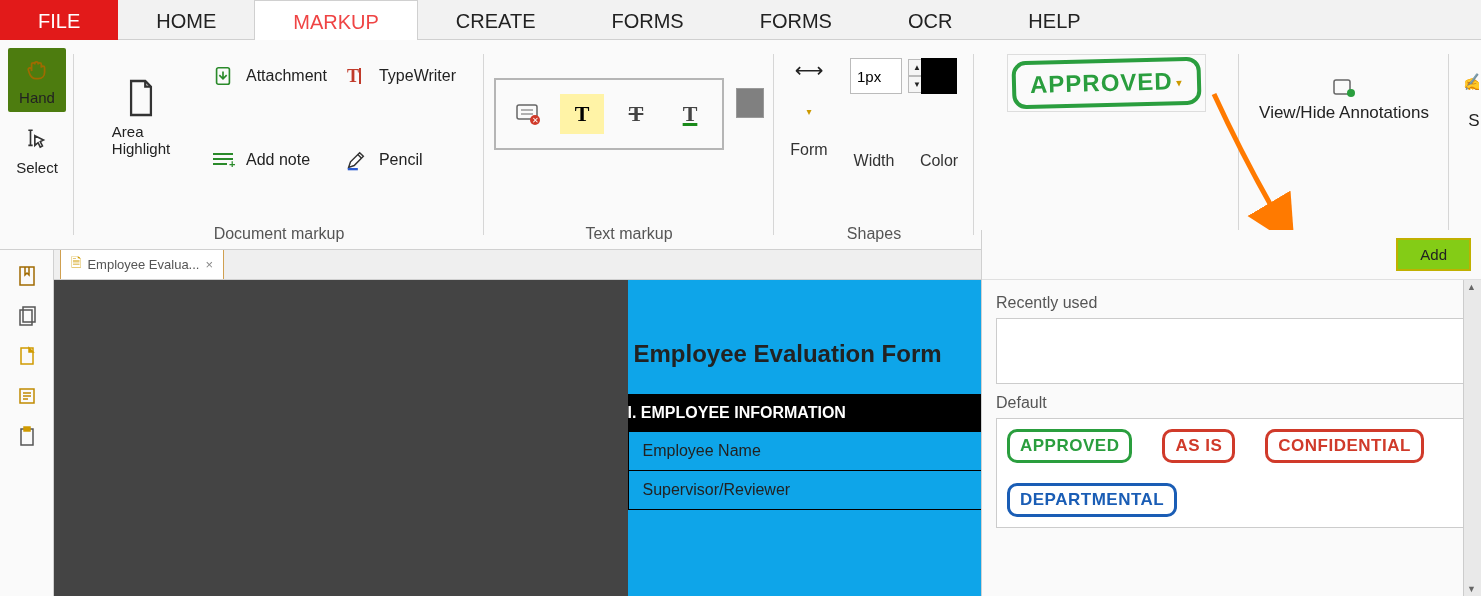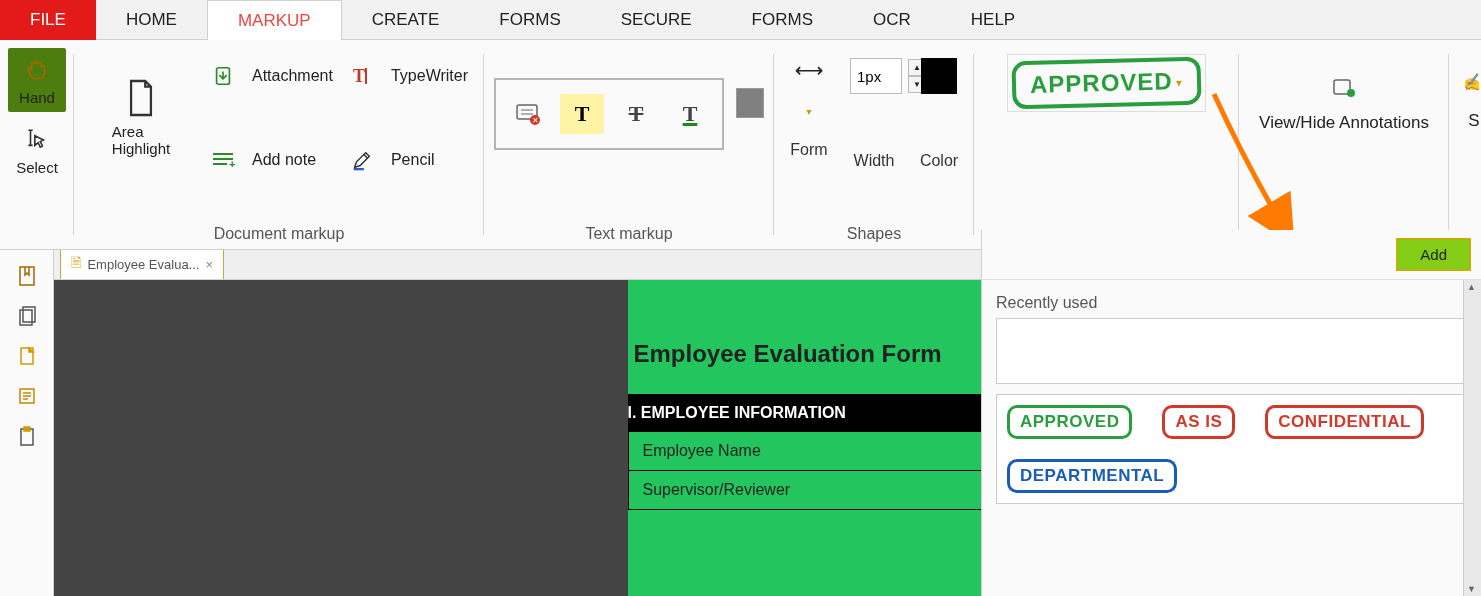--- a/index.html
+++ b/index.html
@@ -1,73 +1,73 @@
 <!DOCTYPE html>
 <html><head>
 <meta charset="utf-8">
 <style>
   * { box-sizing: border-box; margin: 0; padding: 0; }
   body { font-family: "Segoe UI", Arial, sans-serif; font-size: 14px; color: #222; background: #f2f2f2; width: 1481px; height: 596px; overflow: hidden; position: relative; }
   
   
   .menubar { display: flex; align-items: flex-start; height: 40px; background: #f2f2f2; border-bottom: 1px solid #d0d0d0; }
-  .menu-item { padding: 10px 30px; font-size: 17px; cursor: pointer; }
+  .menu-item { padding: 10px 38px; font-size: 20px; cursor: pointer; }
   .menu-file { background: #e21a1a; color: #fff; font-weight: 400; }
   .menu-active { background: #fff; border: 1px solid #d0d0d0; border-bottom: 1px solid #fff; color: #ef4444; position: relative; top: 0; }
   
   
   .ribbon { display: flex; background: #fafafa; height: 210px; border-bottom: 1px solid #d0d0d0; position: relative; }
   .ribbon-group { display: flex; flex-direction: column; justify-content: space-between; padding: 8px 10px 4px; position: relative; }
   .ribbon-group::after { content: ""; position: absolute; right: 0; top: 14px; bottom: 14px; width: 1px; background: #d6d6d6; }
   .ribbon-group:last-child::after { display: none; }
   .group-label { text-align: center; font-size: 16px; color: #555; padding: 6px 0 2px; }
   .group-body { display: flex; gap: 8px; flex: 1; align-items: flex-start; }
   
   .vstack { display: flex; flex-direction: column; gap: 6px; align-items: center; }
   .big-btn { width: 58px; height: 64px; display: flex; flex-direction: column; align-items: center; justify-content: center; gap: 4px; font-size: 15px; cursor: pointer; border-radius: 2px; }
   .big-btn.active { background: #4d7c0f; }
   .icon-box { width: 30px; height: 30px; display: flex; align-items: center; justify-content: center; }
-  .small-item { display: flex; align-items: center; gap: 16px; padding: 2px 4px; font-size: 16px; cursor: pointer; height: 44px; }
+  .small-item { display: flex; align-items: center; gap: 10px; padding: 2px 4px; font-size: 16px; cursor: pointer; height: 44px; }
   .small-item .icon-box { width: 26px; height: 26px; }
   
   .text-markup-box { border: 2px solid #b5b5b5; padding: 14px 10px; display: flex; gap: 10px; align-items: center; margin-top: 30px; }
   .tm-btn { width: 44px; height: 40px; display: flex; align-items: center; justify-content: center; font-size: 22px; font-family: "Times New Roman", serif; cursor: pointer; }
   .tm-highlight { background: #fff3a6; color: #000; font-weight: bold; }
   .tm-strike { text-decoration: line-through; color: #444; font-weight: bold; }
   .tm-under { text-decoration: underline; text-decoration-color: #1a8a1a; text-decoration-thickness: 3px; color: #444; font-weight: bold; }
   .color-swatch { width: 36px; height: 30px; background: #808080; border: 1px solid #999; margin-left: 4px; cursor: pointer; margin-top: 40px; }
   
   .shapes-col { display: flex; flex-direction: column; align-items: center; gap: 14px; padding-top: 10px; width: 64px; }
   .shapes-lbl { font-size: 16px; color: #333; }
   .line-input-wrap { display: flex; align-items: center; gap: 6px; margin-left: 28px; }
   .line-input { width: 52px; height: 36px; border: 1px solid #bbb; padding: 2px 6px; font-size: 15px; }
   .spin { width: 18px; display: flex; flex-direction: column; }
   .spin span { height: 17px; border: 1px solid #bbb; background: #f5f5f5; font-size: 8px; display: flex; align-items: center; justify-content: center; cursor: pointer; }
   .color-black { width: 36px; height: 36px; background: #000; cursor: pointer; }
   .small-dd { font-size: 10px; color: #cc9900; cursor: pointer; padding: 10px; }
   
   .stamp-box { border: 1px solid #ddd; padding: 4px; margin-top: 6px; cursor: pointer; }
   .stamp-img { border: 4px solid #2a9e3e; border-radius: 14px; padding: 6px 14px; color: #2a9e3e; font-family: Arial, sans-serif; font-weight: 900; font-size: 24px; letter-spacing: 1px; transform: rotate(-1.5deg); display: inline-block; }
-  .annots-btn { display: flex; flex-direction: column; align-items: center; gap: 10px; padding-top: 30px; font-size: 17px; cursor: pointer; width: 200px; }
+  .annots-btn { display: flex; flex-direction: column; align-items: center; padding-top: 30px; font-size: 17px; cursor: pointer; width: 200px; }
   .sig-col { display: flex; flex-direction: column; align-items: center; gap: 18px; padding-top: 24px; font-size: 17px; cursor: pointer; width: 30px; }
   
   
   .arrow-overlay { position: absolute; left: 1208px; top: 88px; pointer-events: none; }
   
   
   .workspace { display: flex; height: calc(596px - 250px); }
   .left-rail { width: 54px; background: #fafafa; border-right: 1px solid #d0d0d0; display: flex; flex-direction: column; align-items: center; gap: 16px; padding-top: 14px; }
   .rail-icon { width: 24px; height: 24px; cursor: pointer; display: flex; align-items: center; justify-content: center; }
   
   .doc-area { flex: 1; display: flex; flex-direction: column; background: #efefef; }
   .tab-strip { height: 30px; background: #efefef; display: flex; align-items: flex-end; border-bottom: 1px solid #d0d0d0; }
   .doc-tab { background: #fff; border: 1px solid #d0a050; border-bottom: none; padding: 4px 10px; font-size: 13px; color: #555; display: flex; align-items: center; gap: 6px; margin-left: 6px; }
   .doc-tab .close { font-size: 13px; color: #888; cursor: pointer; }
   .doc-view { flex: 1; background: #444; display: flex; justify-content: center; overflow: hidden; padding-top: 0; padding-left: 420px; }
-  .page { background: #22c55e; width: 700px; padding: 60px 0 0 0; position: relative; }
+  .page { background: #0ea5e9; width: 700px; padding: 60px 0 0 0; position: relative; }
   .page h2 { font-size: 24px; font-weight: bold; padding-left: 6px; }
   .section-hdr { background: #000; color: #fff; font-size: 16px; font-weight: bold; padding: 10px 0; margin-top: 26px; }
   .form-row { border: 1px solid #000; border-top: none; padding: 10px 14px; font-size: 16px; }
   
   
   .stamps-panel { width: 500px; background: #fafafa; border-left: 1px solid #d0d0d0; display: flex; flex-direction: column; position: absolute; right: 0; top: 230px; height: 366px; }
   .sp-top { display: flex; justify-content: flex-end; gap: 8px; padding: 8px 10px; border-bottom: 1px solid #e0e0e0; }
   .sp-btn { padding: 6px 22px; font-size: 15px; cursor: pointer; border: 1px solid #d0d0d0; background: #f6f6f6; }
   .sp-add { background: #84cc16; border: 2px solid #c0b000; }
   .sp-body { flex: 1; overflow-y: auto; padding: 8px 14px; }
@@ -85,21 +85,20 @@
 </style>
 </head>
 <body>
 
 <div class="menubar">
   <div class="menu-item menu-file">FILE</div>
   <div class="menu-item">HOME</div>
   <div class="menu-item menu-active">MARKUP</div>
   <div class="menu-item">CREATE</div>
   <div class="menu-item">FORMS</div>
-  <div class="menu-item">SECURE</div>
   <div class="menu-item">FORMS</div>
   <div class="menu-item">OCR</div>
   <div class="menu-item">HELP</div>
 </div>
 
 <div class="ribbon">
 
   <div class="ribbon-group" style="width:74px">
     <div class="group-body vstack">
       <div class="big-btn active">
@@ -328,20 +327,21 @@
   </div>
 </div>
 
 <div class="stamps-panel">
   <div class="sp-top">
     <div class="sp-btn sp-add">Add</div>
   </div>
   <div class="sp-body">
     <div class="sp-sect-label">Recently used</div>
     <div class="sp-recent"></div>
+    <div class="sp-sect-label">Default</div>
     <div class="sp-grid">
       <div class="stamp-cell"><span class="st st-green">APPROVED</span></div>
       <div class="stamp-cell"><span class="st st-red">AS IS</span></div>
       <div class="stamp-cell"><span class="st st-red">CONFIDENTIAL</span></div>
       <div class="stamp-cell"><span class="st st-blue">DEPARTMENTAL</span></div>
     </div>
   </div>
 </div>
 <div class="scrollbar-v"></div>
 

